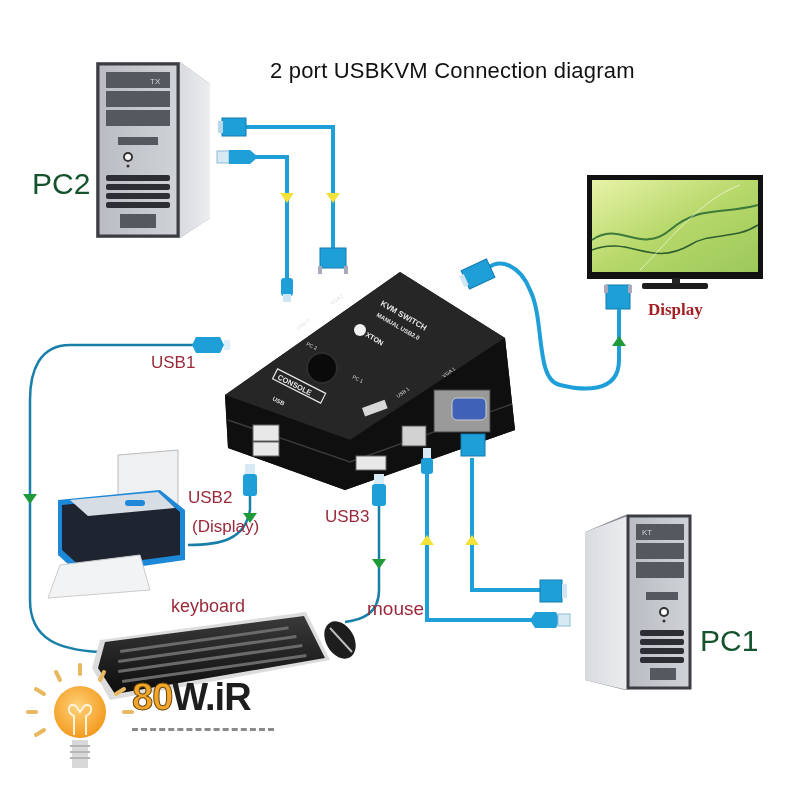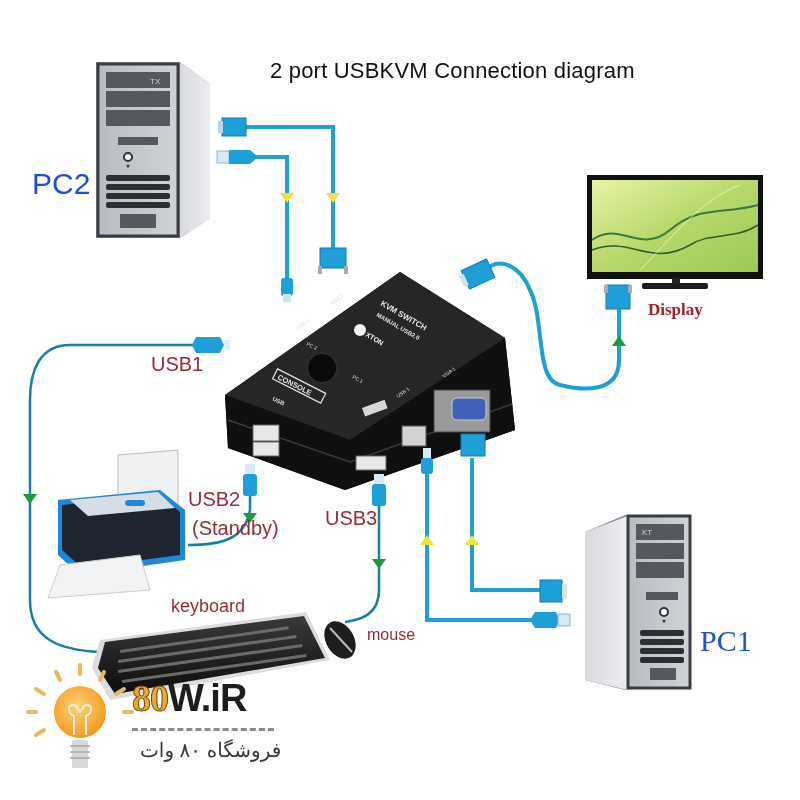--- a/index.html
+++ b/index.html
@@ -1,24 +1,24 @@
 <!DOCTYPE html>
 <html><head>
   <meta charset="utf-8">
   <style>
     html, body { margin: 0; padding: 0; background: #ffffff; }
     body { width: 800px; height: 800px; position: relative; overflow: hidden; font-family: "Liberation Sans", sans-serif; }
     #stage { position: absolute; left: 0; top: 0; width: 800px; height: 800px; }
     .lbl { position: absolute; white-space: nowrap; text-align: center; }
     .title { left: 270px; top: 58px; font-size: 22px; color: #111; letter-spacing: 0.2px; }
-    .pc-label { font-size: 30px; color: #1d4ed8; }
-    .dev-label { font-size: 20px; color: #9a2a3a; }
+    .pc-label { font-size: 30px; color: #14532d; }
+    .dev-label { font-size: 17px; color: #9a2a3a; }
     .display-label { font-family: "Liberation Serif", serif; font-weight: bold; font-size: 17px; color: #a31f24; }
     .logo-main { left: 132px; top: 676px; font-size: 38px; font-weight: bold; color: #1d1d1d; letter-spacing: -1px; }
-    .logo-main .accent { color: #f4a62a; font-family: Liberation Serif, serif; -webkit-text-stroke: 1px #6b4a10; }
+    .logo-main .accent { color: #f4a62a; -webkit-text-stroke: 1px #6b4a10; }
     .logo-sub { left: 140px; top: 738px; font-size: 20px; color: #3a3a3a; direction: rtl; unicode-bidi: plaintext; }
     .logo-dash { position: absolute; left: 132px; top: 728px; width: 142px; border-top: 3px dashed #8a8a8a; }
   </style>
 </head>
 <body>
 
 <div id="stage">
   <svg width="800" height="800" viewBox="0 0 800 800" style="position:absolute;left:0;top:0">
     <defs>
       <linearGradient id="caseSide" x1="0" x2="1" y1="0" y2="0">
@@ -239,25 +239,24 @@
       </g>
       <circle cx="80" cy="712" r="26" fill="url(#bulbG)"></circle>
       <path d="M72,740 L88,740 L88,768 L72,768 Z" fill="#d8d8d8"></path>
       <path d="M70,746 L90,746 M70,752 L90,752 M70,758 L90,758" stroke="#b5b5b5" stroke-width="2"></path>
       <path d="M74,735 L74,716 C66,712 68,702 76,706 L80,712 L84,706 C92,702 94,712 86,716 L86,735" fill="none" stroke="#fff3dc" stroke-width="2"></path>
     </g>
   </svg>
 
   <div class="lbl title">2 port USBKVM Connection diagram</div>
   <div class="lbl pc-label" style="left:32px;top:167px;">PC2</div>
-  <div class="lbl pc-label" style="left:700px;top:624px;font-family:Liberation Serif, serif;">PC1</div>
+  <div class="lbl pc-label" style="left:700px;top:624px;">PC1</div>
   <div class="lbl display-label" style="left:648px;top:300px;font-family:Liberation Serif, serif;">Display</div>
   <div class="lbl dev-label" style="left:151px;top:353px;">USB1</div>
   <div class="lbl dev-label" style="left:188px;top:488px;">USB2</div>
-  <div class="lbl dev-label" style="left:192px;top:517px;">(Standby)</div>
+  <div class="lbl dev-label" style="left:192px;top:517px;">(Display)</div>
   <div class="lbl dev-label" style="left:325px;top:507px;">USB3</div>
   <div class="lbl dev-label" style="left:171px;top:596px;font-size:18px;">keyboard</div>
-  <div class="lbl dev-label" style="left:367px;top:626px;font-size:16px;">mouse</div>
+  <div class="lbl dev-label" style="left:367px;top:598px;font-size:19px;">mouse</div>
 
   <div class="lbl logo-main"><span class="accent">80</span><span>W.iR</span></div>
   <div class="logo-dash"></div>
-  <div class="lbl logo-sub">فروشگاه ۸۰ وات</div>
 </div>
 
 </body></html>

